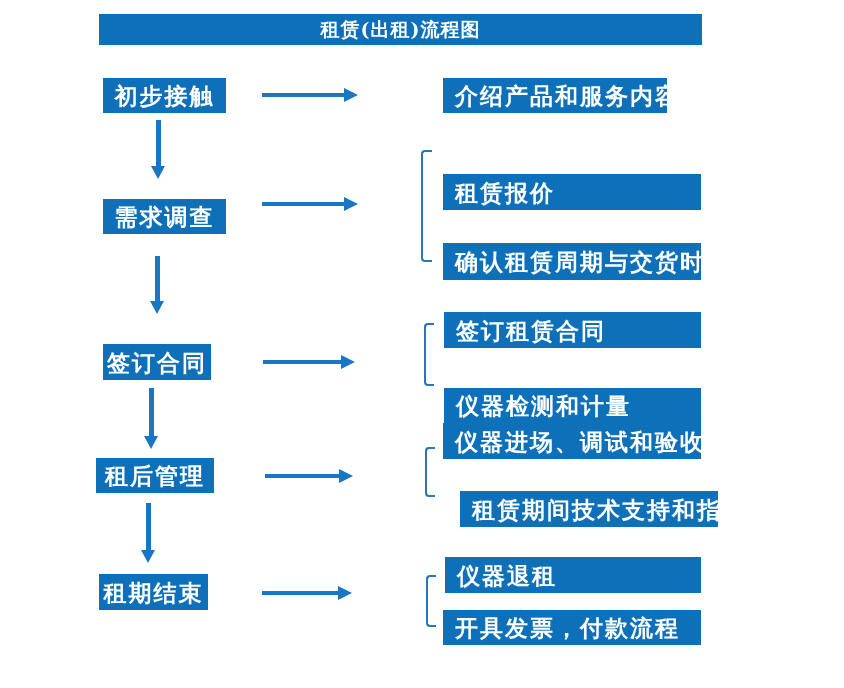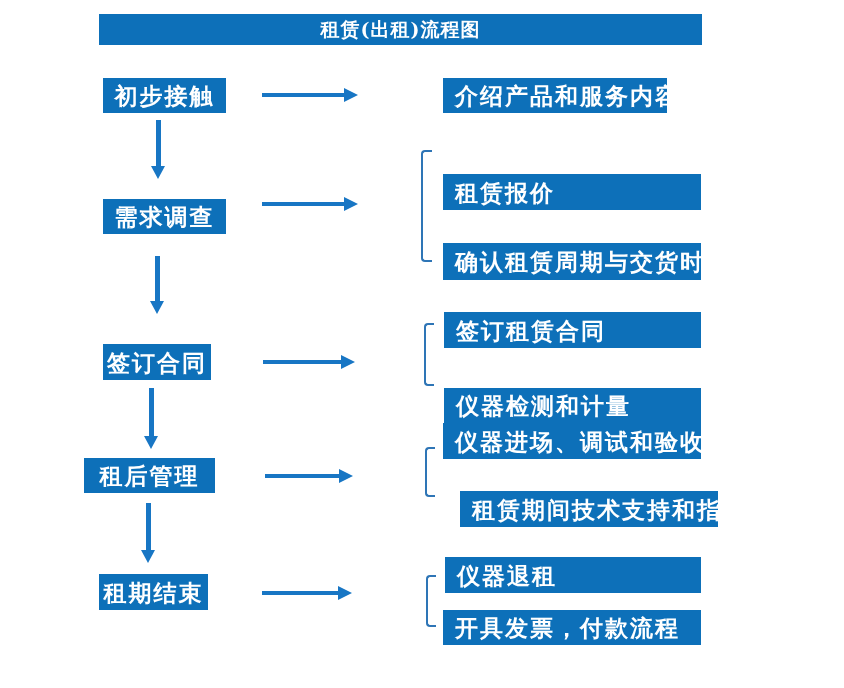--- a/index.html
+++ b/index.html
@@ -85,21 +85,21 @@
 
 <div class="canvas">
 
   <div class="title-bar">
     <span class="title-text">租赁(出租)流程图</span>
   </div>
 
   <div class="box left-box" style="left:103px; top:78px;  width:123px; height:35px;">初步接触</div>
   <div class="box left-box" style="left:103px; top:187px; width:123px; height:35px;margin-top:12px;">需求调查</div>
   <div class="box left-box" style="left:103px; top:344px; width:108px; height:36px;">签订合同</div>
-  <div class="box left-box" style="left:84px; top:458px; width:131px; height:35px;">租后管理</div>
+  <div class="box left-box" style="left:96px; top:458px; width:118px; height:35px;">租后管理</div>
   <div class="box left-box" style="left:99px;  top:574px; width:109px; height:36px;">租期结束</div>
 
   <div class="box right-box" style="left:443px; top:78px;  width:224px; height:35px;">介绍产品和服务内容</div>
   <div class="box right-box" style="left:443px; top:174px; width:258px; height:36px;">租赁报价</div>
   <div class="box right-box" style="left:443px; top:243px; width:258px; height:37px;">确认租赁周期与交货时间</div>
   <div class="box right-box" style="left:444px; top:312px; width:257px; height:36px;text-align:right;">签订租赁合同</div>
   <div class="box right-box" style="left:444px; top:364px; width:257px; height:35px;margin-top:24px;">仪器检测和计量</div>
   <div class="box right-box" style="left:443px; top:423px; width:258px; height:36px;">仪器进场、调试和验收</div>
   <div class="box right-box" style="left:460px; top:491px; width:258px; height:36px;">租赁期间技术支持和指导</div>
   <div class="box right-box" style="left:443px; top:610px; width:258px; height:35px;">开具发票，付款流程</div>

